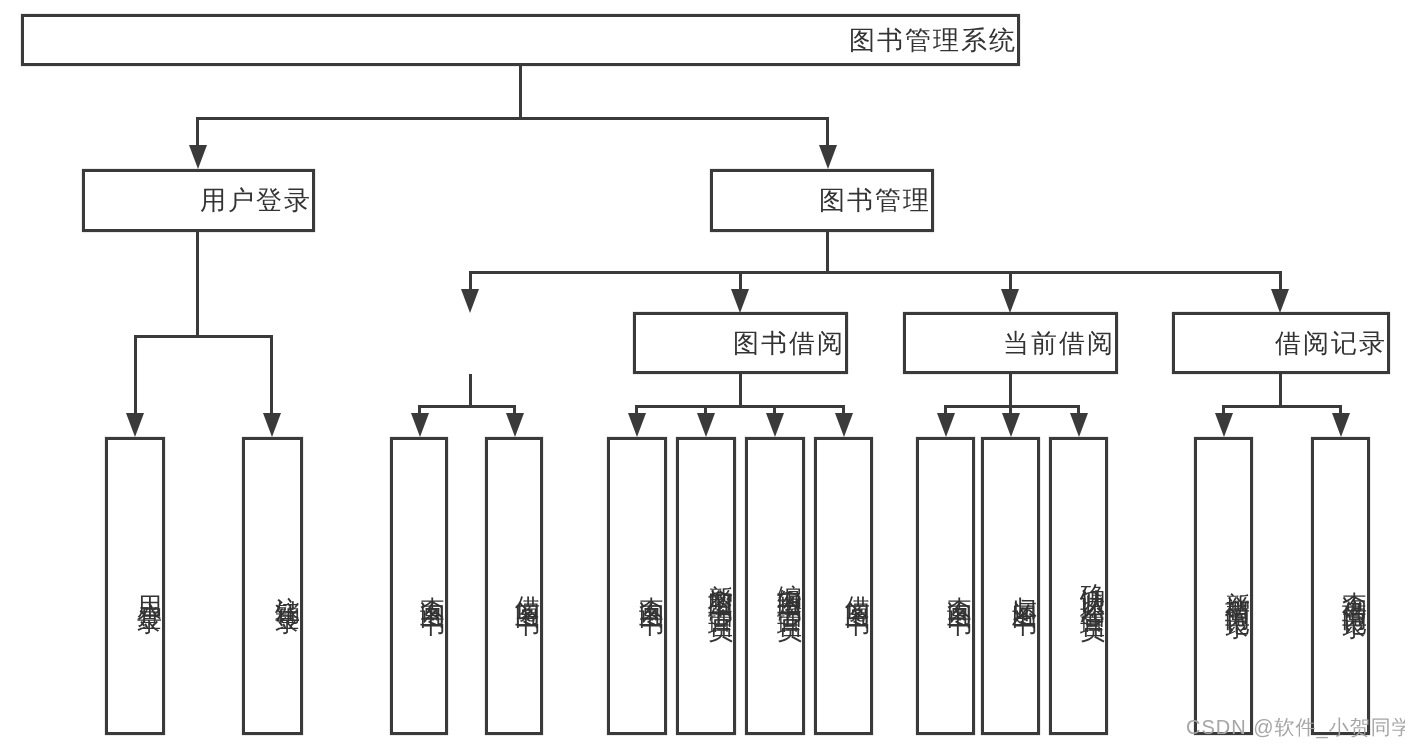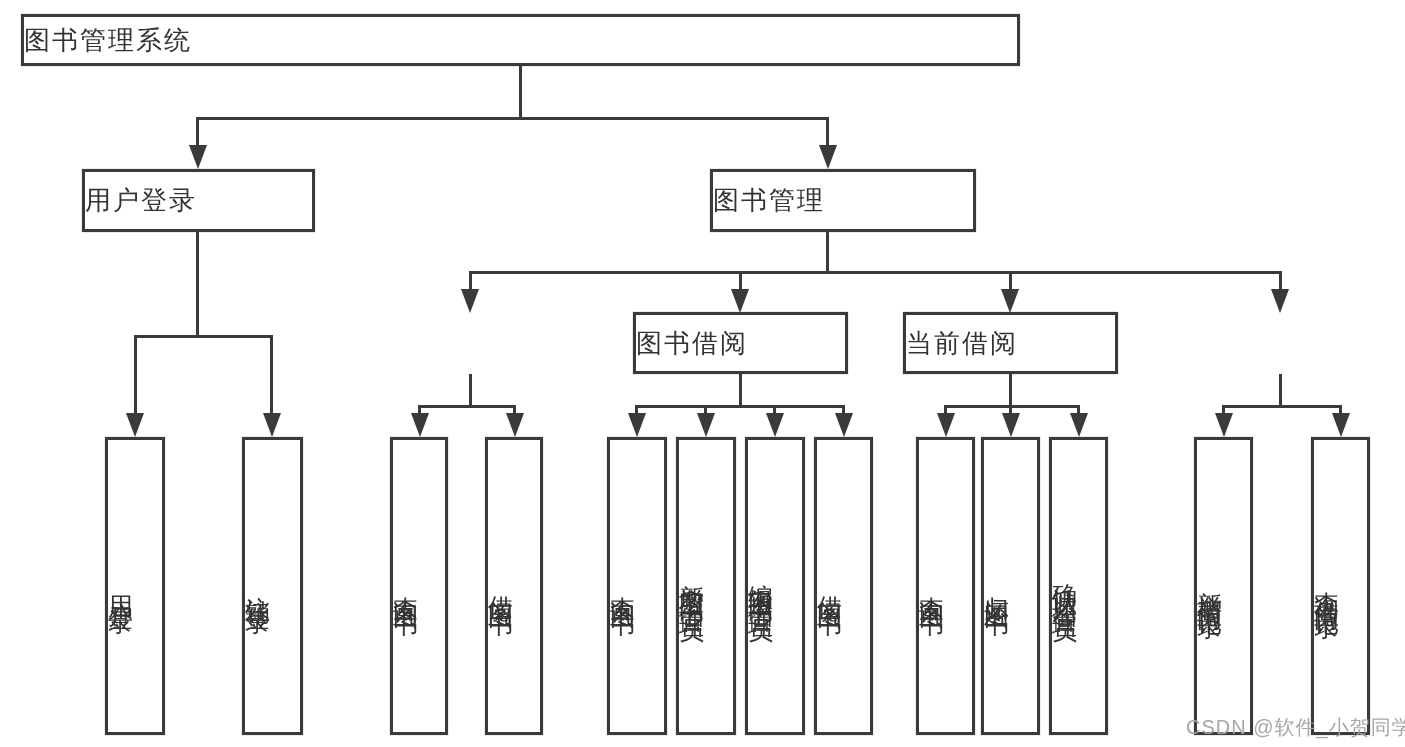--- a/index.html
+++ b/index.html
@@ -11,21 +11,21 @@
     font-family: "Liberation Sans", "DejaVu Sans", sans-serif;
     overflow: hidden;
   }
   .box {
     position: absolute;
     box-sizing: border-box;
     border: 3px solid #3a3a3a;
     background: #ffffff;
     display: flex;
     align-items: center;
-    justify-content: flex-start;
+    justify-content: flex-end;
     color: #333333;
     font-size: 26px;
     letter-spacing: 2px;
     box-shadow: 0 0 1px rgba(60,60,60,0.6);
   }
   .leaf span {
     writing-mode: vertical-rl;
     text-orientation: mixed;
     font-size: 25px;
     letter-spacing: 5px;
@@ -69,21 +69,21 @@
   <div class="line vline" style="left:519px; top:66px; height:51px;"></div>
   <div class="line hline" style="left:196px; top:117px; width:633px;"></div>
   <div class="line vline" style="left:196px; top:117px; height:28px;"></div>
   <div class="arrow-down" style="left:189px; top:145px;"></div>
   <div class="line vline" style="left:826px; top:117px; height:28px;"></div>
   <div class="arrow-down" style="left:819px; top:145px;"></div>
 
   <div class="box" style="left:82px; top:169px; width:233px; height:63px;">
     <span>用户登录</span>
   </div>
-  <div class="box" style="left:710px; top:169px; width:266px; height:63px;">
+  <div class="box" style="left:710px; top:169px; width:224px; height:63px;">
     <span>图书管理</span>
   </div>
 
   <div class="line vline" style="left:196px; top:232px; height:103px;"></div>
   <div class="line hline" style="left:134px; top:335px; width:139px;"></div>
   <div class="line vline" style="left:134px; top:335px; height:78px;"></div>
   <div class="arrow-down" style="left:126px; top:413px;"></div>
   <div class="line vline" style="left:270px; top:335px; height:78px;"></div>
   <div class="arrow-down" style="left:263px; top:413px;"></div>
 
@@ -96,20 +96,23 @@
   <div class="line vline" style="left:1009px; top:271px; height:18px;"></div>
   <div class="arrow-down" style="left:1001px; top:289px;"></div>
   <div class="line vline" style="left:1279px; top:271px; height:18px;"></div>
   <div class="arrow-down" style="left:1271px; top:289px;"></div>
 
   <div class="box" style="left:903px; top:312px; width:215px; height:62px;">
     <span>当前借阅</span>
   </div>
   <div class="box" style="left:633px; top:312px; width:215px; height:62px;">
     <span>图书借阅</span>
+  </div>
+  <div class="box" style="left:1172px; top:312px; width:218px; height:62px;">
+    <span>借阅记录</span>
   </div>
 
   <div class="line vline" style="left:469px; top:374px; height:31px;"></div>
   <div class="line hline" style="left:418px; top:405px; width:98px;"></div>
   <div class="line vline" style="left:418px; top:405px; height:8px;"></div>
   <div class="arrow-down" style="left:411px; top:413px;"></div>
   <div class="line vline" style="left:513px; top:405px; height:8px;"></div>
   <div class="arrow-down" style="left:506px; top:413px;"></div>
 
   <div class="line vline" style="left:739px; top:374px; height:31px;"></div>

